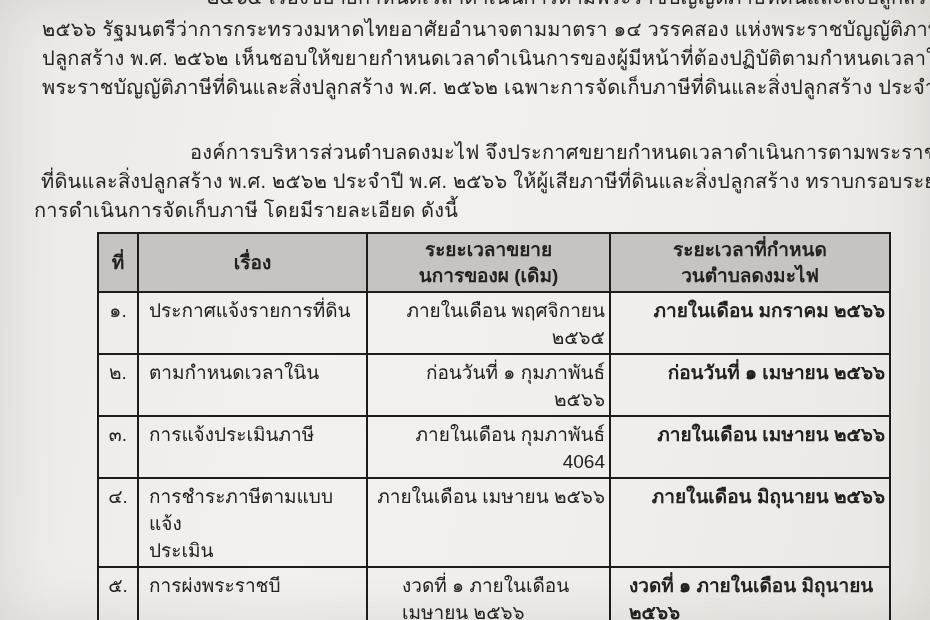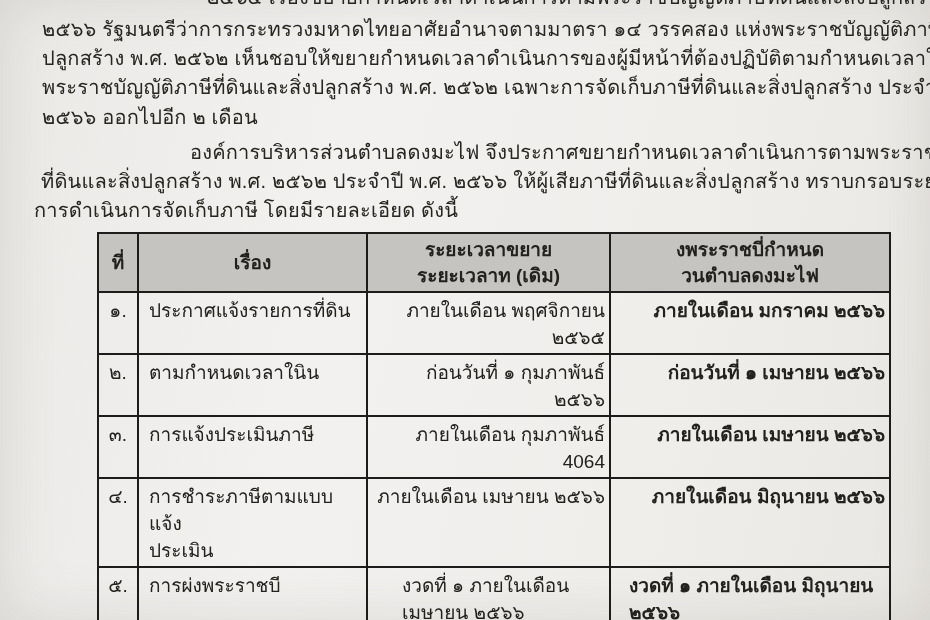--- a/index.html
+++ b/index.html
@@ -57,43 +57,42 @@
 </head>
 <body>
 
 <div class="page">
 
   <div class="tline" style="left:206px;top:-16px;">๒๕๖๕ เรื่องขยายกำหนดเวลาดำเนินการตามพระราชบัญญัติภาษีที่ดินและสิ่งปลูกสร้าง พ.ศ.๒๕๖๒ ประจำปี พ.ศ.</div>
 
   <div class="tline" style="left:42px;top:16px;">๒๕๖๖ รัฐมนตรีว่าการกระทรวงมหาดไทยอาศัยอำนาจตามมาตรา ๑๔ วรรคสอง แห่งพระราชบัญญัติภาษีที่ดินและสิ่ง</div>
   <div class="tline" style="left:42px;top:45px;">ปลูกสร้าง พ.ศ. ๒๕๖๒ เห็นชอบให้ขยายกำหนดเวลาดำเนินการของผู้มีหน้าที่ต้องปฏิบัติตามกำหนดเวลาใน</div>
   <div class="tline" style="left:42px;top:74px;">พระราชบัญญัติภาษีที่ดินและสิ่งปลูกสร้าง พ.ศ. ๒๕๖๒ เฉพาะการจัดเก็บภาษีที่ดินและสิ่งปลูกสร้าง ประจำปี พ.ศ.</div>
-  <div class="tline" style="left:42px;top:104px;">๒๕๖๖ ออกไปอีก ๒ เดือน</div>
 
   <div class="tline" style="left:190px;top:139px;">องค์การบริหารส่วนตำบลดงมะไฟ  จึงประกาศขยายกำหนดเวลาดำเนินการตามพระราชบัญญัติภาษี</div>
   <div class="tline" style="left:41px;top:168px;">ที่ดินและสิ่งปลูกสร้าง พ.ศ. ๒๕๖๒ ประจำปี พ.ศ. ๒๕๖๖ ให้ผู้เสียภาษีที่ดินและสิ่งปลูกสร้าง ทราบกรอบระยะเวลาใน</div>
   <div class="tline" style="left:34px;top:197px;">การดำเนินการจัดเก็บภาษี  โดยมีรายละเอียด  ดังนี้</div>
 
   <table class="doc-table">
     <colgroup>
       <col style="width:40px">
         <col style="width:229px">
         <col style="width:243px">
         <col style="width:280px">
     </colgroup>
     <tbody>
       <tr class="hdr">
         <td><span>ที่</span></td>
         <td><span>เรื่อง</span></td>
         <td>
           <span class="cl">ระยะเวลาขยาย</span>
-          <span class="cl">ระยะเวลาท (เดิม)</span>
+          <span class="cl">นการของผ (เดิม)</span>
         </td>
         <td>
-          <span class="cl">งพระราชบี่กำหนด</span>
+          <span class="cl">ระยะเวลาที่กำหนด</span>
           <span class="cl">วนตำบลดงมะไฟ</span>
         </td>
       </tr>
 
       <tr class="r1">
         <td class="c-no">๑.</td>
         <td class="c-subject">
           <span class="cl">ประกาศแจ้งรายการที่ดิน</span>
         </td>
         <td class="c-original">

